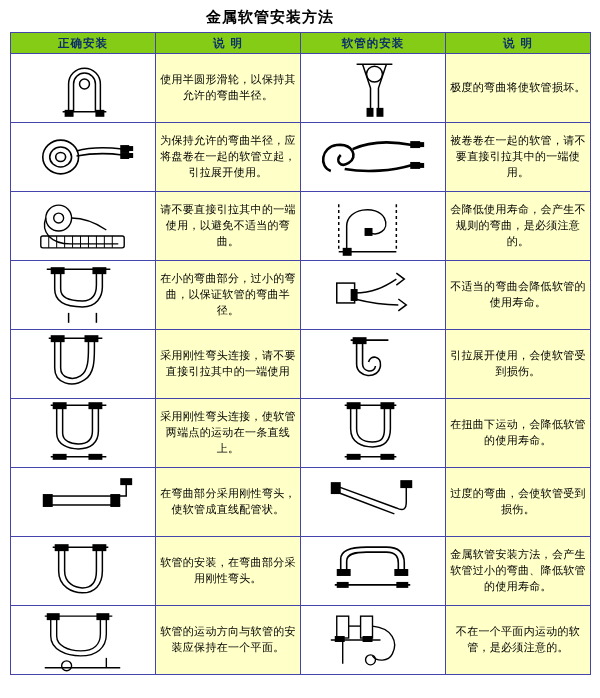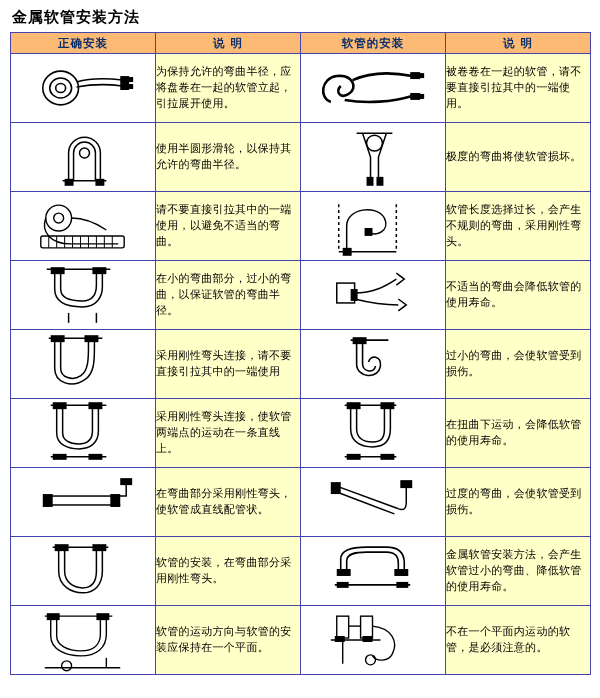--- a/index.html
+++ b/index.html
@@ -13,20 +13,21 @@
     font-family: "DejaVu Sans", "Liberation Sans", sans-serif;
     color: #000000;
     overflow: hidden;
   }
   #page {
     width: 538px;
     height: 698px;
     position: relative;
     box-sizing: border-box;
     padding: 6px 10px 20px 10px;
+    text-align: center;
   }
   .page-title {
     font-size: 15px;
     font-weight: bold;
     letter-spacing: 1px;
     color: #000;
     margin: 2px 0 6px 2px;
     line-height: 18px;
   }
   table.hose-table {
@@ -34,21 +35,21 @@
     width: 580px;
     table-layout: fixed;
     border: 1px solid #3a3a9a;
   }
   table.hose-table td, table.hose-table th {
     border: 1px solid #4444aa;
     padding: 0;
     vertical-align: middle;
   }
   thead th {
-    background: #fdba74;
+    background: #84cc16;
     color: #0b2f6b;
     font-size: 11.5px;
     font-weight: bold;
     height: 20px;
     letter-spacing: 1px;
   }
   col.c-img { width: 145px; }
   col.c-txt { width: 145px; }
 
   td.img-cell {
@@ -91,20 +92,53 @@
         <th>说 明</th>
         <th>软管的安装</th>
         <th>说 明</th>
       </tr>
     </thead>
     <tbody>
 
       <tr>
         <td class="img-cell">
           <svg class="fig" width="145" height="68" viewBox="0 0 145 68">
+            <g fill="none" stroke="#000" stroke-width="1.5">
+              <path d="M58 58 L58 30 A16 16 0 0 1 90 30 L90 58"></path>
+              <path d="M63 58 L63 30 A11 11 0 0 1 85 30 L85 58"></path>
+              <circle cx="74" cy="30" r="5"></circle>
+              <line x1="52" y1="58" x2="96" y2="58"></line>
+            </g>
+            <g fill="#000">
+              <rect x="54" y="56" width="9" height="7"></rect>
+              <rect x="85" y="56" width="9" height="7"></rect>
+            </g>
+          </svg>
+        </td>
+        <td class="txt-cell">使用半圆形滑轮，以保持其允许的弯曲半径。</td>
+        <td class="img-cell">
+          <svg class="fig" width="145" height="68" viewBox="0 0 145 68">
+            <g fill="none" stroke="#000" stroke-width="1.5">
+              <path d="M62 10 L70 34 L70 58"></path>
+              <path d="M86 10 L78 34 L78 58"></path>
+              <circle cx="74" cy="20" r="8"></circle>
+              <line x1="56" y1="10" x2="92" y2="10"></line>
+            </g>
+            <g fill="#000">
+              <rect x="66" y="54" width="7" height="9"></rect>
+              <rect x="76" y="54" width="7" height="9"></rect>
+            </g>
+          </svg>
+        </td>
+        <td class="txt-cell">极度的弯曲将使软管损坏。</td>
+      </tr>
+
+      <tr>
+        <td class="img-cell">
+          <svg class="fig" width="145" height="68" viewBox="0 0 145 68">
             <g fill="none" stroke="#000" stroke-width="1.6">
               <ellipse cx="50" cy="34" rx="18" ry="17"></ellipse>
               <ellipse cx="50" cy="34" rx="11" ry="10"></ellipse>
               <ellipse cx="50" cy="34" rx="5" ry="4.5"></ellipse>
               <path d="M66 28 C80 24 95 24 112 26"></path>
               <path d="M66 33 C82 30 98 30 112 32"></path>
             </g>
             <g fill="#000">
               <rect x="110" y="22" width="9" height="7"></rect>
               <rect x="110" y="29" width="9" height="7"></rect>
@@ -123,53 +157,20 @@
             </g>
             <g fill="#000">
               <rect x="110" y="18" width="10" height="7"></rect>
               <rect x="119" y="19" width="5" height="5"></rect>
               <rect x="110" y="39" width="10" height="7"></rect>
               <rect x="119" y="40" width="5" height="5"></rect>
             </g>
           </svg>
         </td>
         <td class="txt-cell">被卷卷在一起的软管，请不要直接引拉其中的一端使用。</td>
-      </tr>
-
-      <tr>
-        <td class="img-cell">
-          <svg class="fig" width="145" height="68" viewBox="0 0 145 68">
-            <g fill="none" stroke="#000" stroke-width="1.5">
-              <path d="M58 58 L58 30 A16 16 0 0 1 90 30 L90 58"></path>
-              <path d="M63 58 L63 30 A11 11 0 0 1 85 30 L85 58"></path>
-              <circle cx="74" cy="30" r="5"></circle>
-              <line x1="52" y1="58" x2="96" y2="58"></line>
-            </g>
-            <g fill="#000">
-              <rect x="54" y="56" width="9" height="7"></rect>
-              <rect x="85" y="56" width="9" height="7"></rect>
-            </g>
-          </svg>
-        </td>
-        <td class="txt-cell">使用半圆形滑轮，以保持其允许的弯曲半径。</td>
-        <td class="img-cell">
-          <svg class="fig" width="145" height="68" viewBox="0 0 145 68">
-            <g fill="none" stroke="#000" stroke-width="1.5">
-              <path d="M62 10 L70 34 L70 58"></path>
-              <path d="M86 10 L78 34 L78 58"></path>
-              <circle cx="74" cy="20" r="8"></circle>
-              <line x1="56" y1="10" x2="92" y2="10"></line>
-            </g>
-            <g fill="#000">
-              <rect x="66" y="54" width="7" height="9"></rect>
-              <rect x="76" y="54" width="7" height="9"></rect>
-            </g>
-          </svg>
-        </td>
-        <td class="txt-cell">极度的弯曲将使软管损坏。</td>
       </tr>
 
       <tr>
         <td class="img-cell">
           <svg class="fig" width="145" height="68" viewBox="0 0 145 68">
             <g fill="none" stroke="#000" stroke-width="1.4">
               <circle cx="48" cy="26" r="13"></circle>
               <circle cx="48" cy="26" r="5"></circle>
               <path d="M35 26 C30 40 40 52 60 52 L108 52"></path>
               <path d="M61 26 C72 26 84 30 96 38"></path>
@@ -196,21 +197,21 @@
               <line x1="38" y1="60" x2="96" y2="60"></line>
               <path d="M96 12 L96 60" stroke-dasharray="3 3"></path>
               <path d="M38 12 L38 60" stroke-dasharray="3 3"></path>
             </g>
             <g fill="#000">
               <rect x="42" y="56" width="9" height="8"></rect>
               <rect x="64" y="36" width="8" height="8"></rect>
             </g>
           </svg>
         </td>
-        <td class="txt-cell">软管长度选择过长，会产生不规则的弯曲，采用刚性弯头。</td>
+        <td class="txt-cell">会降低使用寿命，会产生不规则的弯曲，是必须注意的。</td>
       </tr>
 
       <tr>
         <td class="img-cell">
           <svg class="fig" width="145" height="68" viewBox="0 0 145 68">
             <g fill="none" stroke="#000" stroke-width="1.5">
               <path d="M44 8 L44 28 C44 44 60 46 72 46 C86 46 92 36 92 26 L92 8"></path>
               <path d="M50 8 L50 28 C50 38 62 40 72 40 C82 40 86 34 86 24 L86 8"></path>
               <line x1="36" y1="8" x2="100" y2="8"></line>
               <path d="M58 52 L58 62"></path>
@@ -260,21 +261,21 @@
             <g fill="none" stroke="#000" stroke-width="1.6">
               <path d="M56 10 L56 34 C56 48 78 50 80 36 C81 26 70 24 68 32"></path>
               <path d="M62 10 L62 34 C62 42 74 44 75 36"></path>
               <line x1="50" y1="10" x2="88" y2="10"></line>
             </g>
             <g fill="#000">
               <rect x="52" y="7" width="14" height="7"></rect>
             </g>
           </svg>
         </td>
-        <td class="txt-cell">过小的弯曲，会使软管受到损伤。</td>
+        <td class="txt-cell">引拉展开使用，会使软管受到损伤。</td>
       </tr>
 
       <tr>
         <td class="img-cell">
           <svg class="fig" width="145" height="68" viewBox="0 0 145 68">
             <g fill="none" stroke="#000" stroke-width="1.5">
               <path d="M46 6 L46 34 C46 46 58 50 68 50 C80 50 88 44 88 32 L88 6"></path>
               <path d="M52 6 L52 34 C52 42 60 45 68 45 C78 45 82 40 82 32 L82 6"></path>
               <line x1="40" y1="6" x2="96" y2="6"></line>
               <line x1="40" y1="58" x2="96" y2="58"></line>

